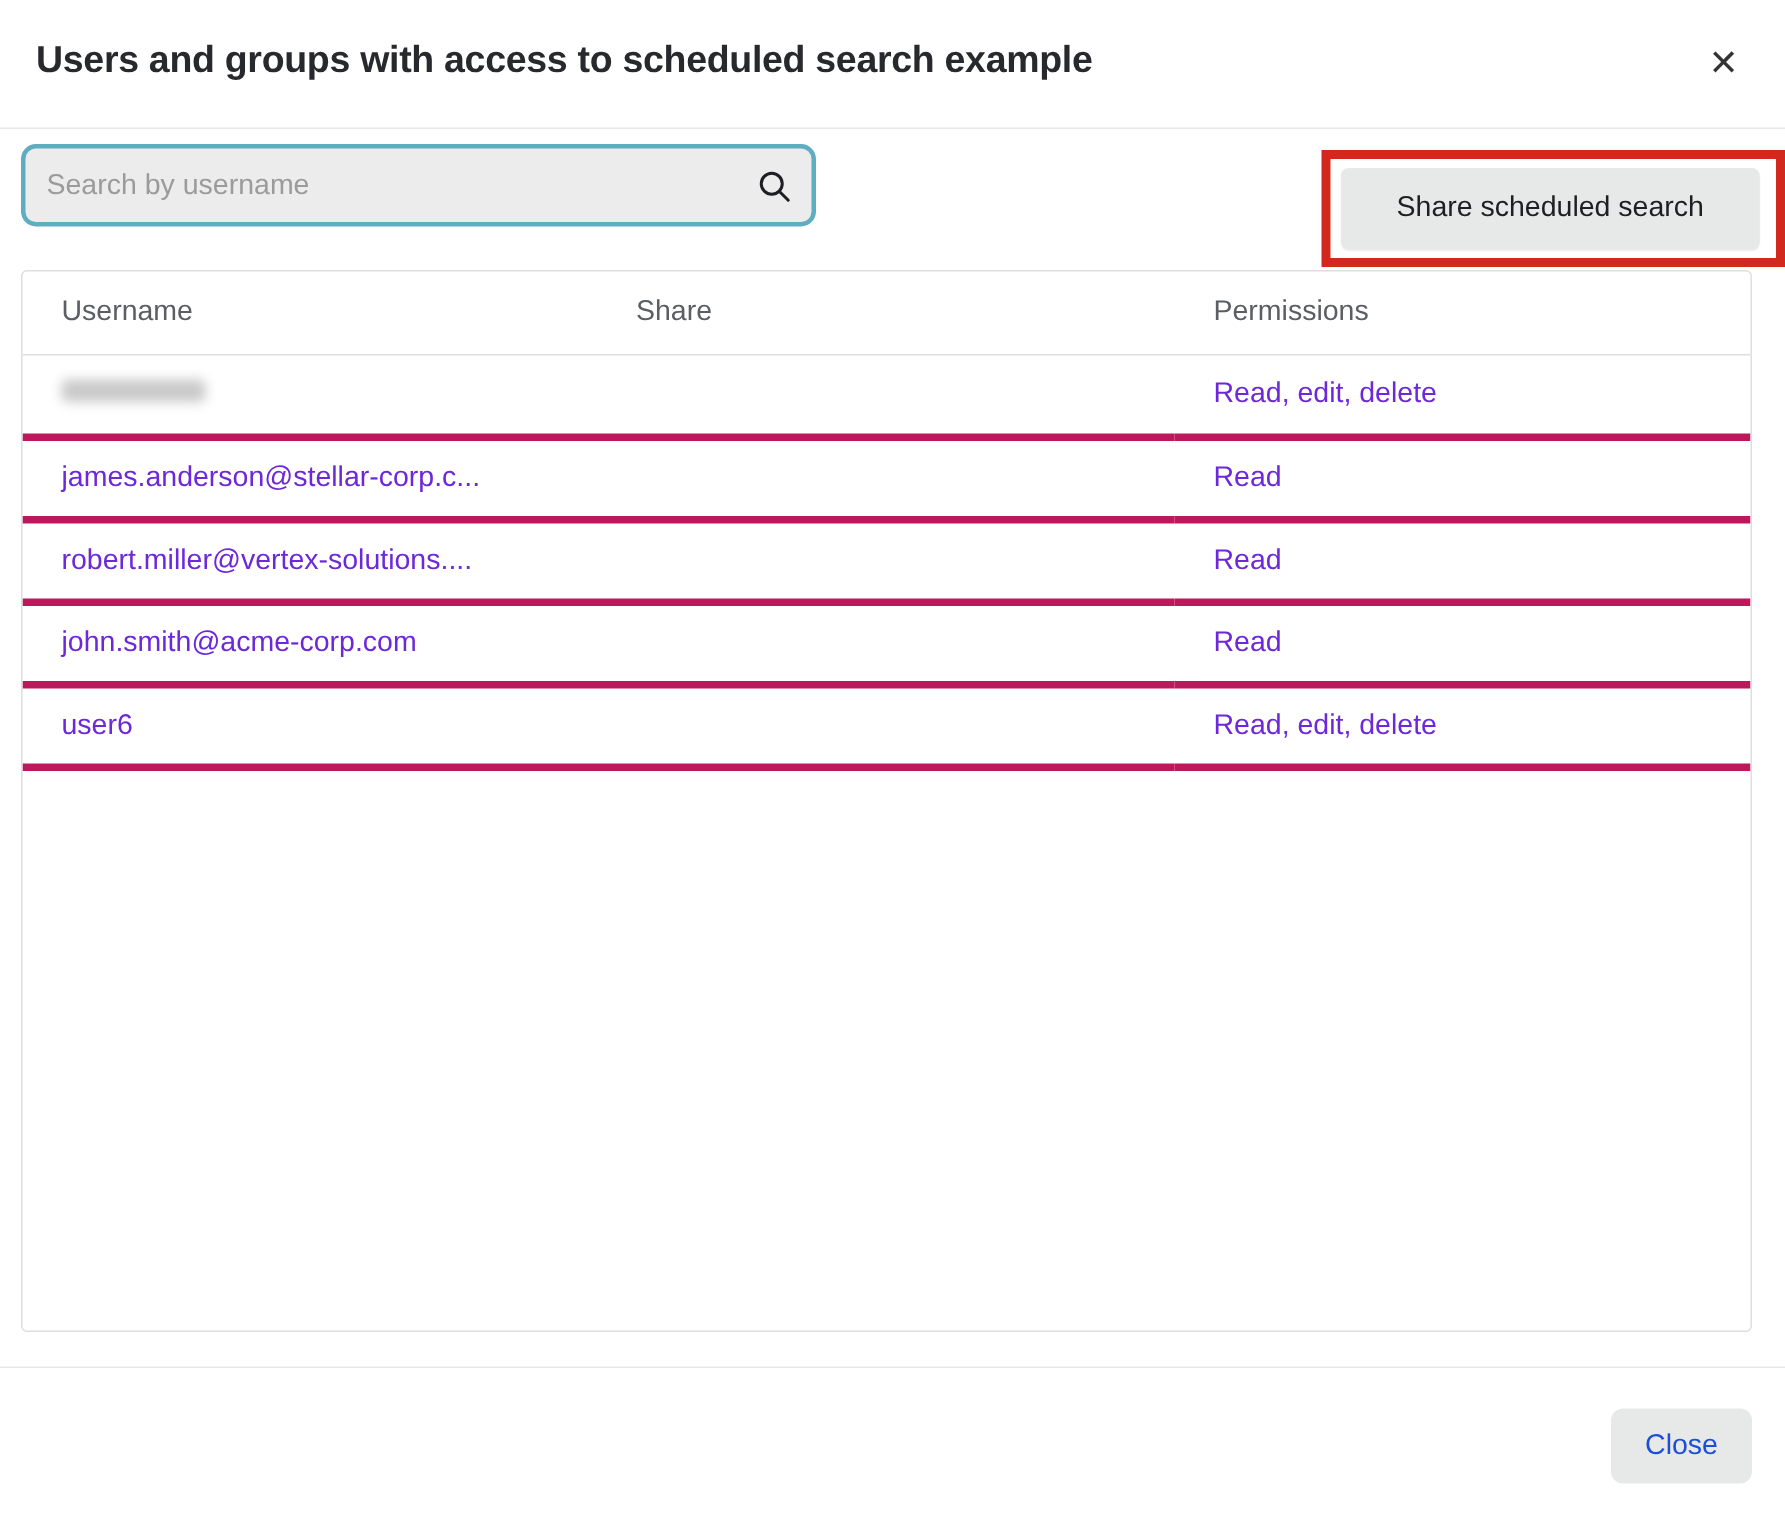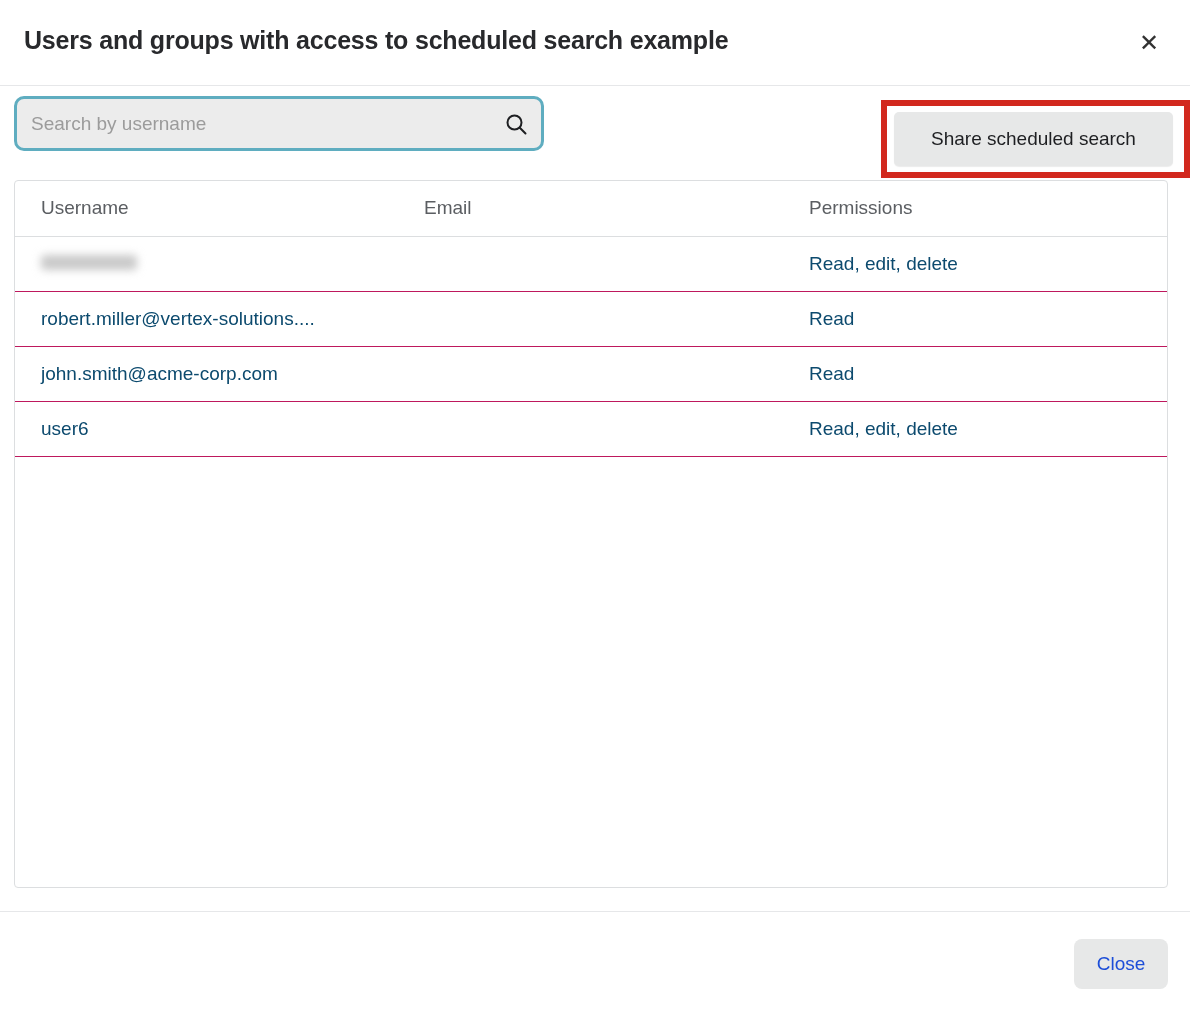--- a/index.html
+++ b/index.html
@@ -141,22 +141,22 @@
     padding:0 10px 0 26px;
     font-weight:400;
     color:var(--text-gray);
     border-bottom:1px solid var(--border-table);
     white-space:nowrap;
     overflow:hidden;
   }
   .access-table td{
     height:55px;
     padding:0 10px 0 26px;
-    color:#0c4a6e;
-    border-bottom:1px solid #be185d;
+    color:#6d28d9;
+    border-bottom:5px solid #be185d;
     white-space:nowrap;
     overflow:hidden;
     vertical-align:middle;
     margin-top:39px;
   }
   .redacted{
     display:inline-block;
     width:96px;
     height:15px;
     background:#c9c9c9;
@@ -214,31 +214,36 @@
   <div class="table-card">
     <table class="access-table">
       <colgroup>
           <col class="c1">
           <col class="c2">
           <col class="c3">
         </colgroup>
       <thead>
         <tr>
           <th>Username</th>
-          <th>Email</th>
+          <th>Share</th>
           <th>Permissions</th>
         </tr>
       </thead>
       <tbody id="table-body">
           <tr>
             <td><span class="redacted"></span></td>
             <td></td>
             <td>Read, edit, delete</td>
           </tr>
           <tr>
+            <td>james.anderson@stellar-corp.c...</td>
+            <td></td>
+            <td>Read</td>
+          </tr>
+          <tr>
             <td>robert.miller@vertex-solutions....</td>
             <td></td>
             <td>Read</td>
           </tr>
           <tr>
             <td>john.smith@acme-corp.com</td>
             <td></td>
             <td>Read</td>
           </tr>
           <tr>

